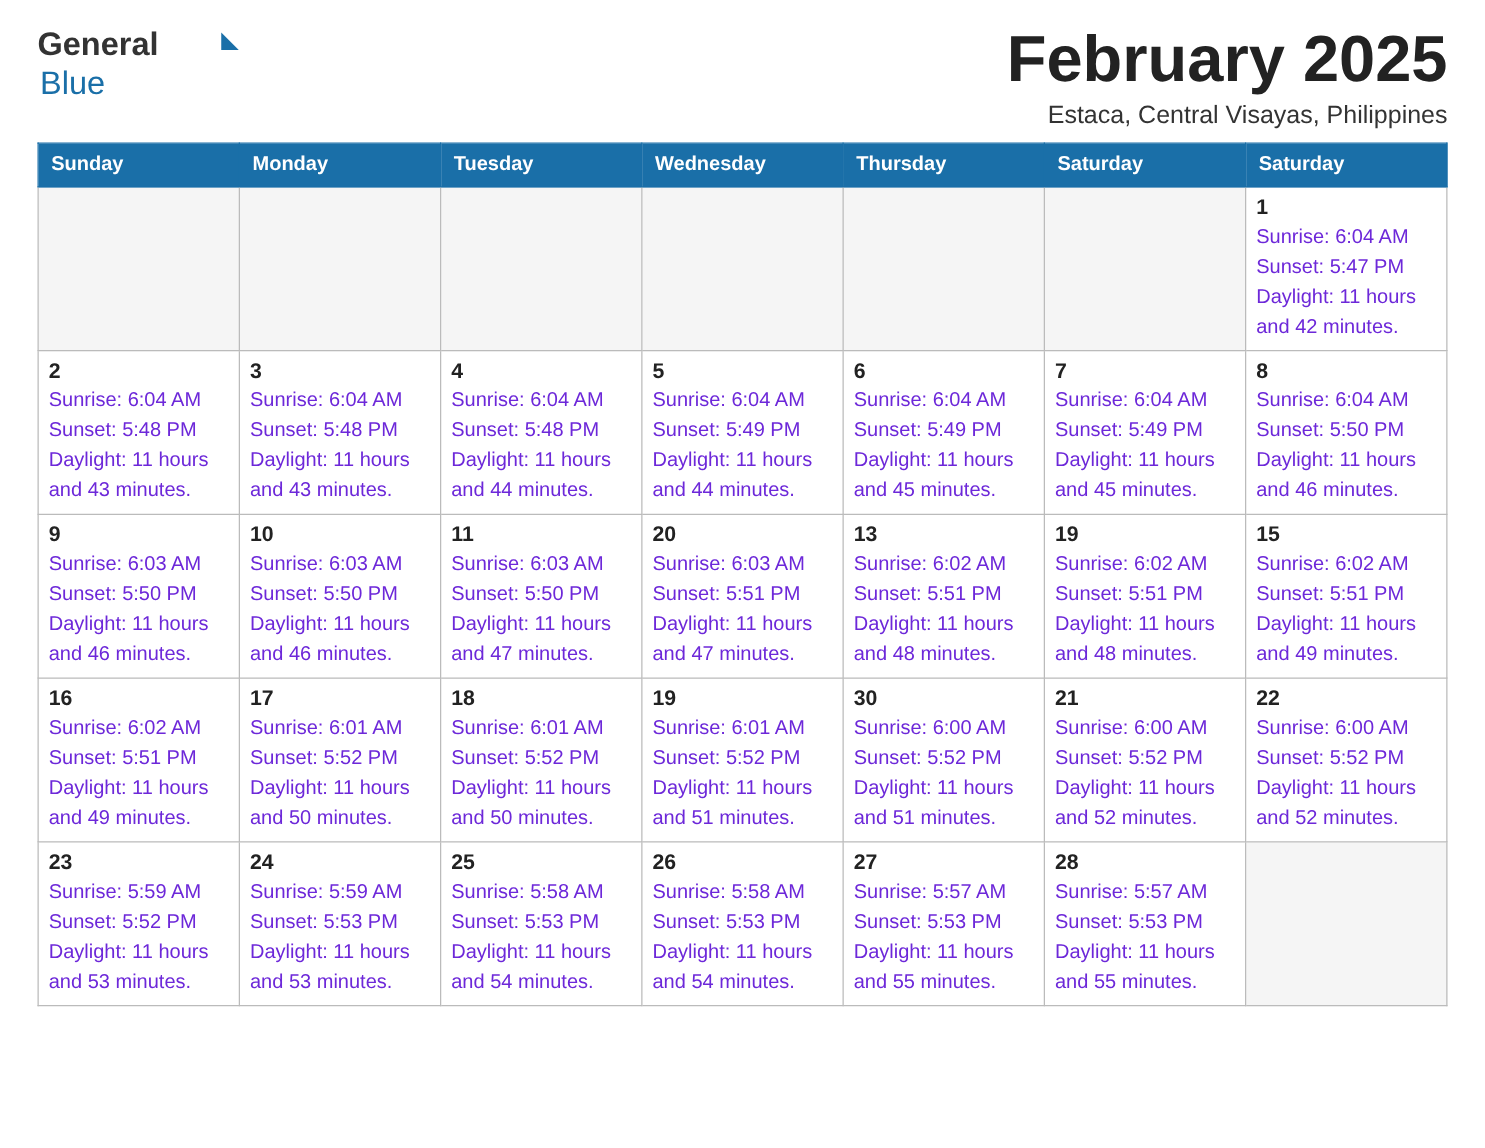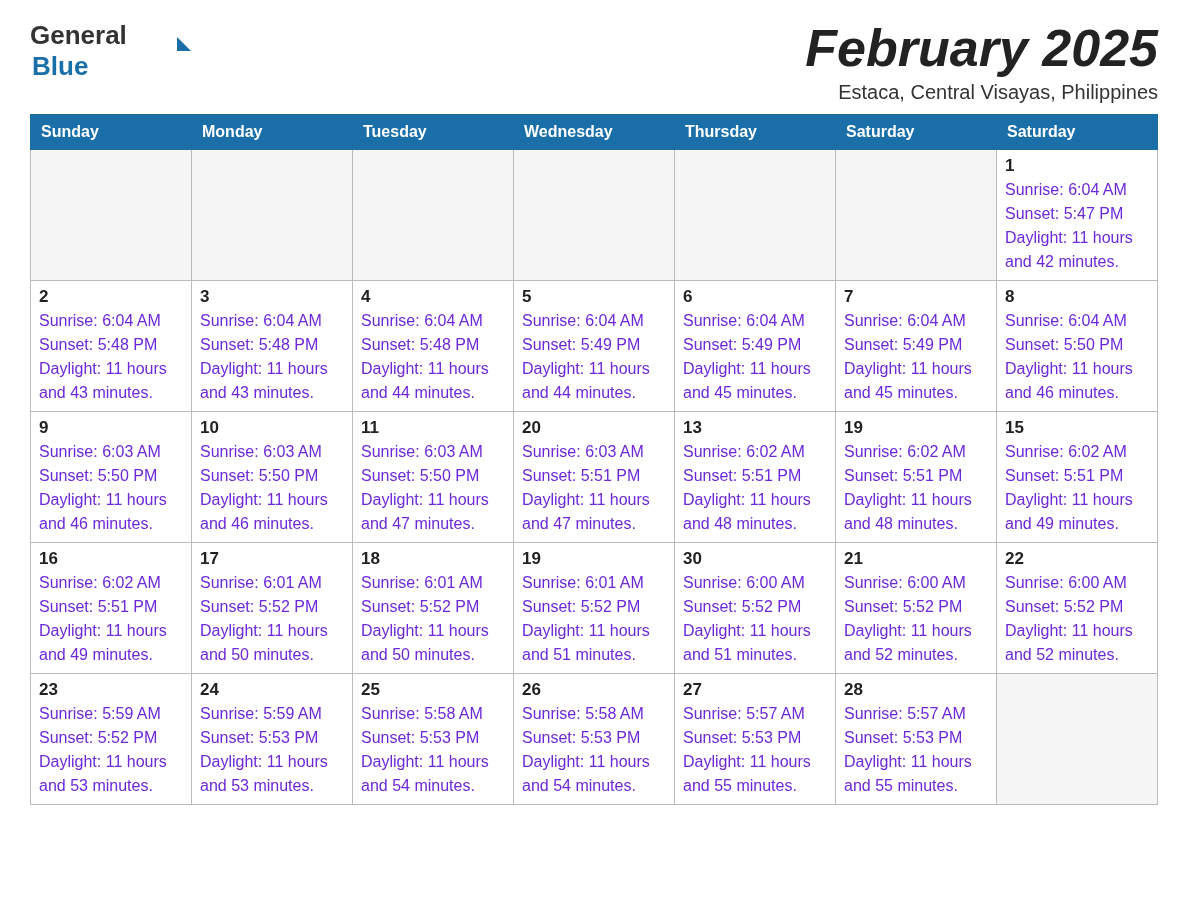--- a/index.html
+++ b/index.html
@@ -30,42 +30,41 @@
       width: 0;
       height: 0;
       border-left: 14px solid #1a6fa8;
       border-top: 14px solid transparent;
       border-bottom: 0px solid transparent;
       margin-left: 2px;
       margin-top: 6px;
     }
     .logo-blue {
       font-size: 26px;
-      font-weight: bold;
+      font-weight: normal;
       color: #1a6fa8;
       margin-left: 2px;
     }
     .logo-group {
       display: flex;
       flex-direction: column;
     }
     .logo-top-row {
       display: flex;
-      align-items: flex-end;
+      align-items: flex-start;
       gap: 48px;
     }
     .title-section {
       text-align: right;
     }
     .title-section h1 {
       font-size: 52px;
       font-weight: bold;
       color: #222;
       line-height: 1.1;
-      font-style: italic;
     }
     .title-section h2 {
       font-size: 20px;
       font-weight: normal;
       color: #333;
       margin-top: 4px;
     }
     .calendar {
       width: 100%;
       border-collapse: collapse;

